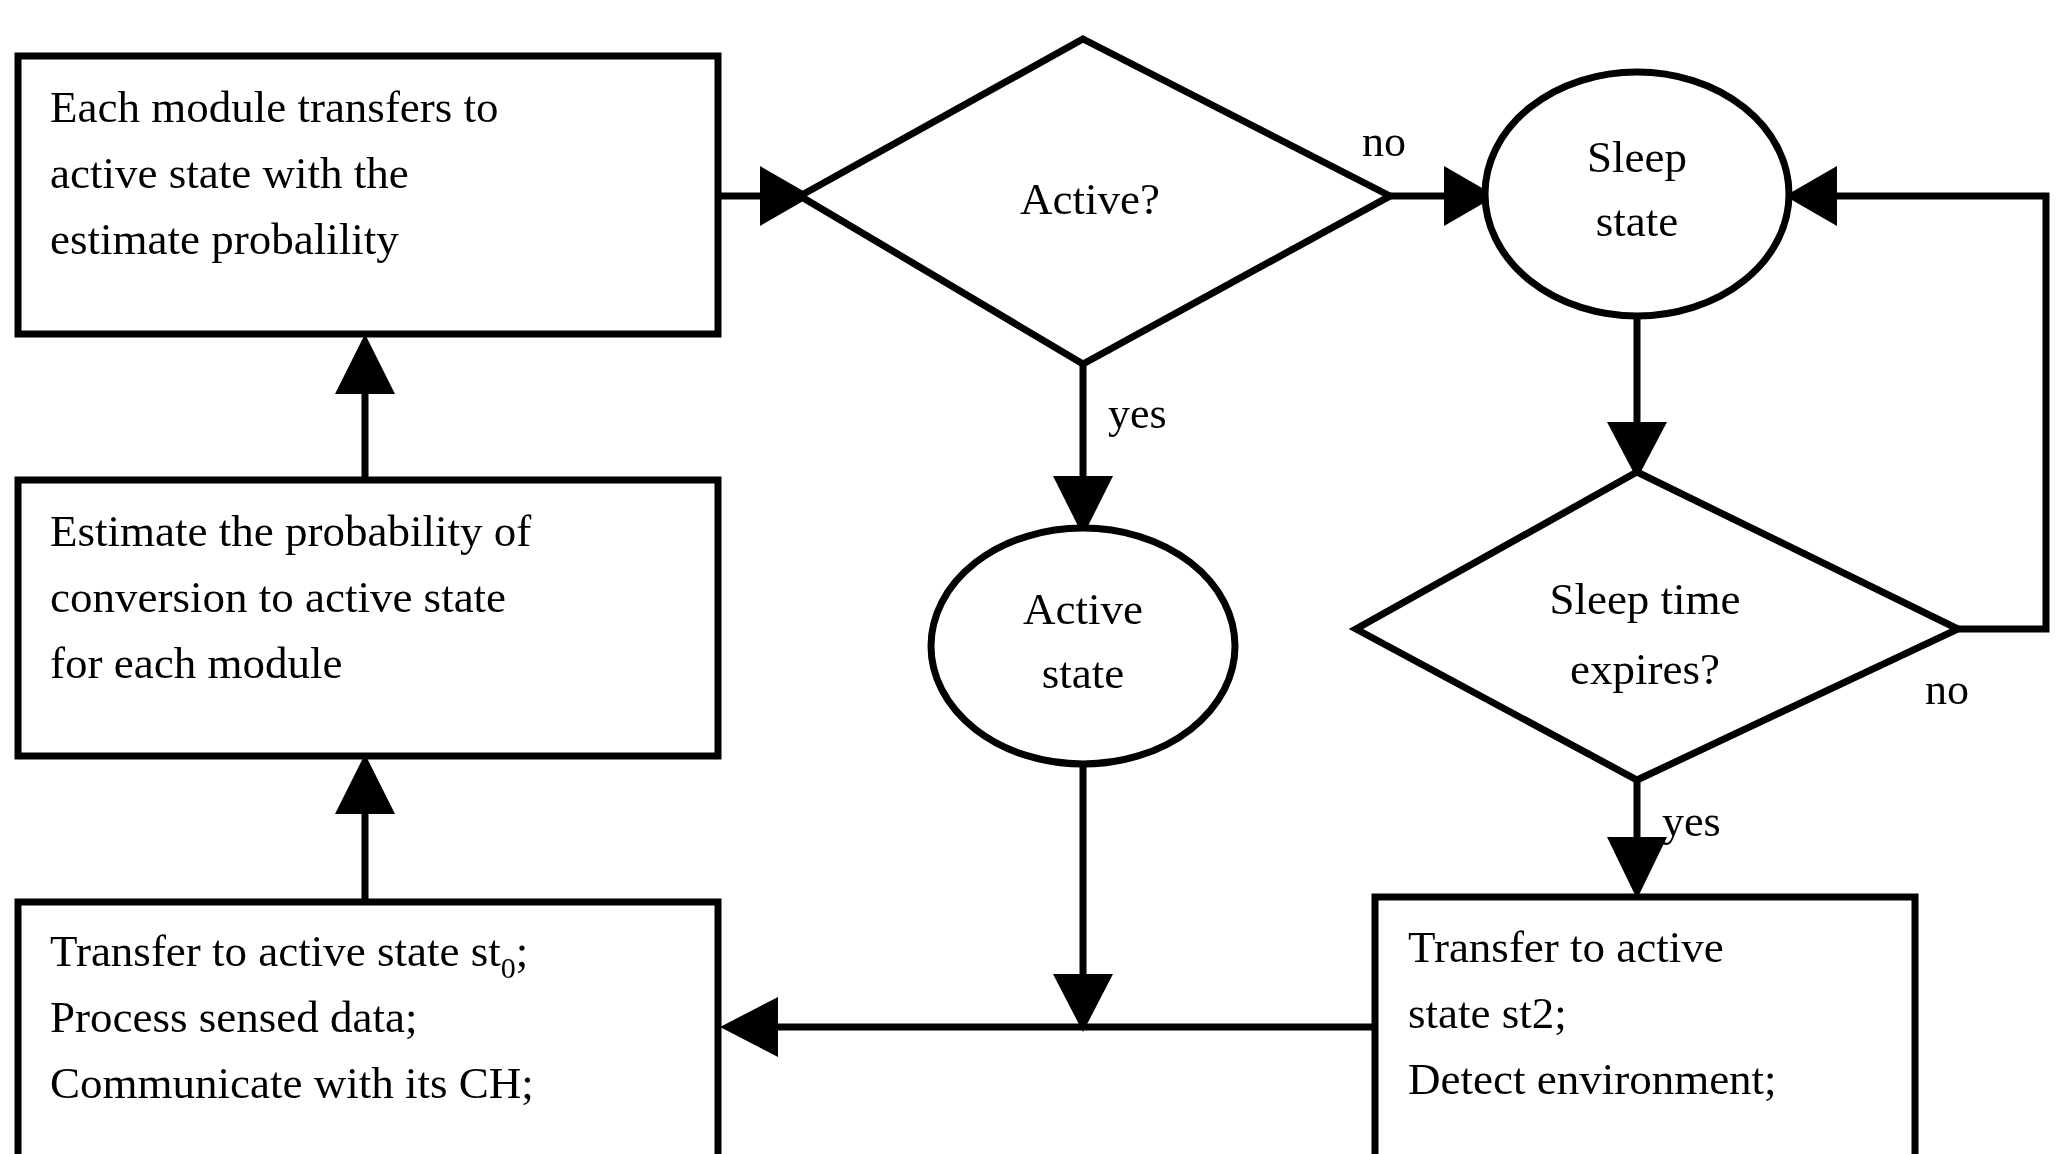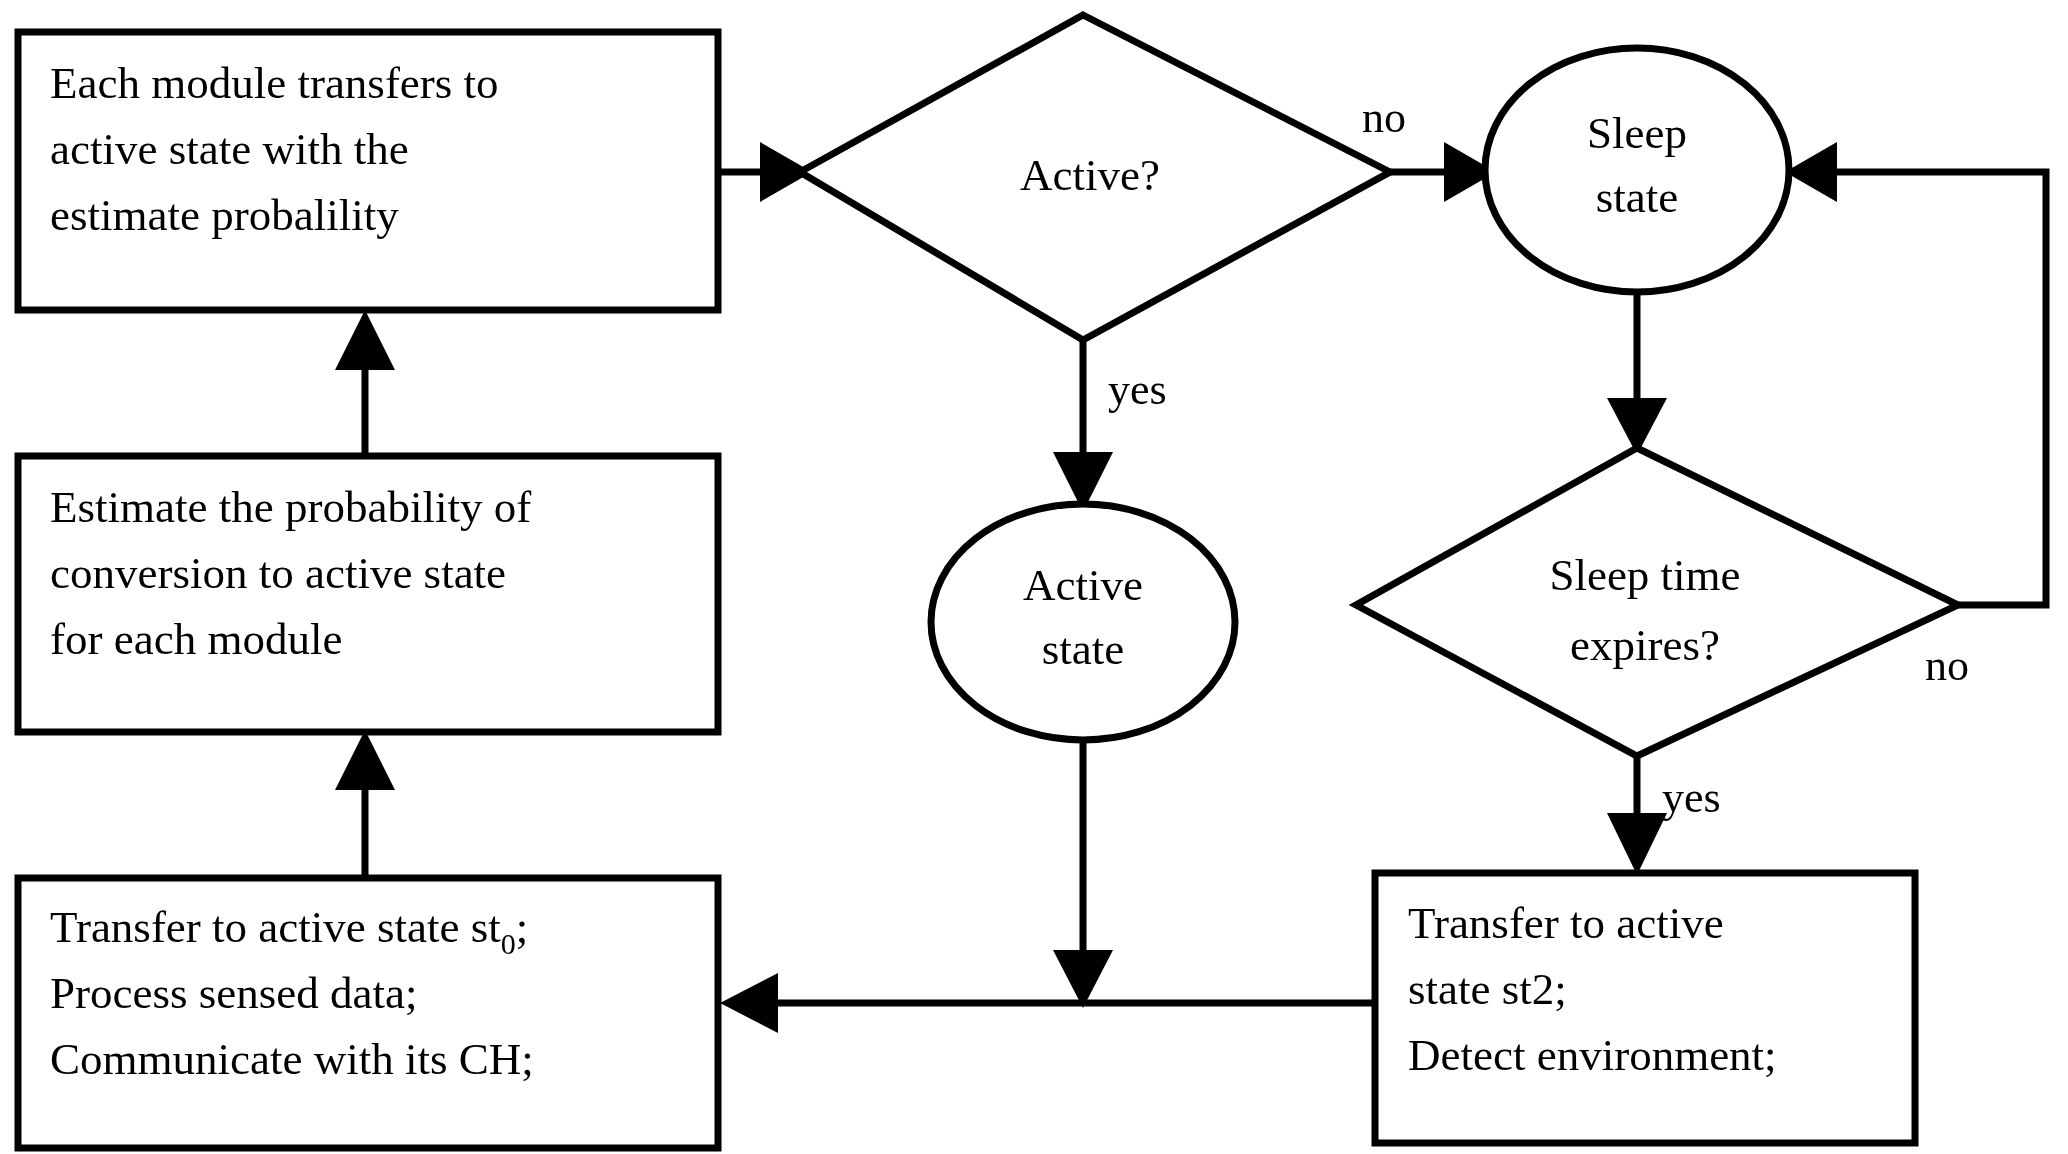--- a/index.html
+++ b/index.html
@@ -12,20 +12,21 @@
     width: 2068px;
     height: 1154px;
     font-family: "Liberation Serif", "DejaVu Serif", serif;
     overflow: hidden;
   }
   #flowchart-root {
     position: relative;
     width: 2068px;
     height: 942px;
     background: #ffffff;
+    margin-top: 24px;
   }
   svg.flow-canvas {
     display: block;
     width: 2068px;
     height: 1154px;
   }
   .node-shape {
     fill: #ffffff;
     stroke: #000000;
     stroke-width: 7;

